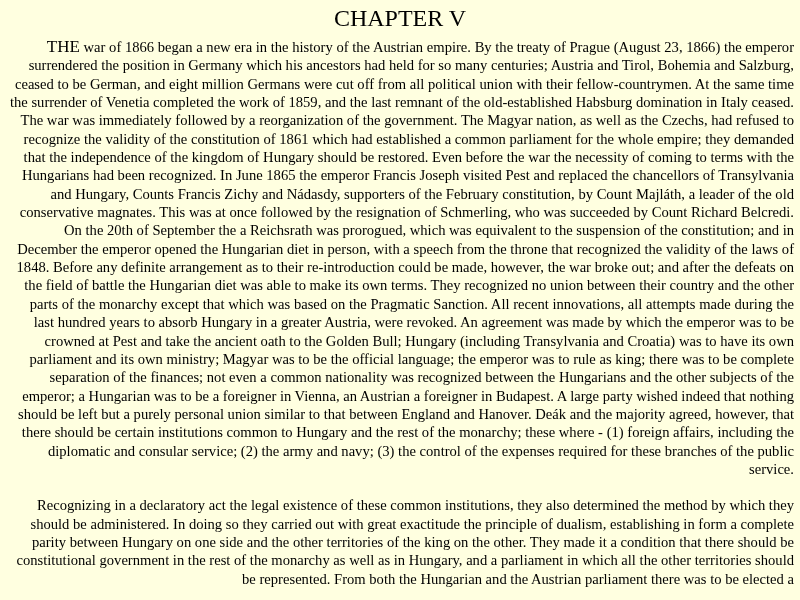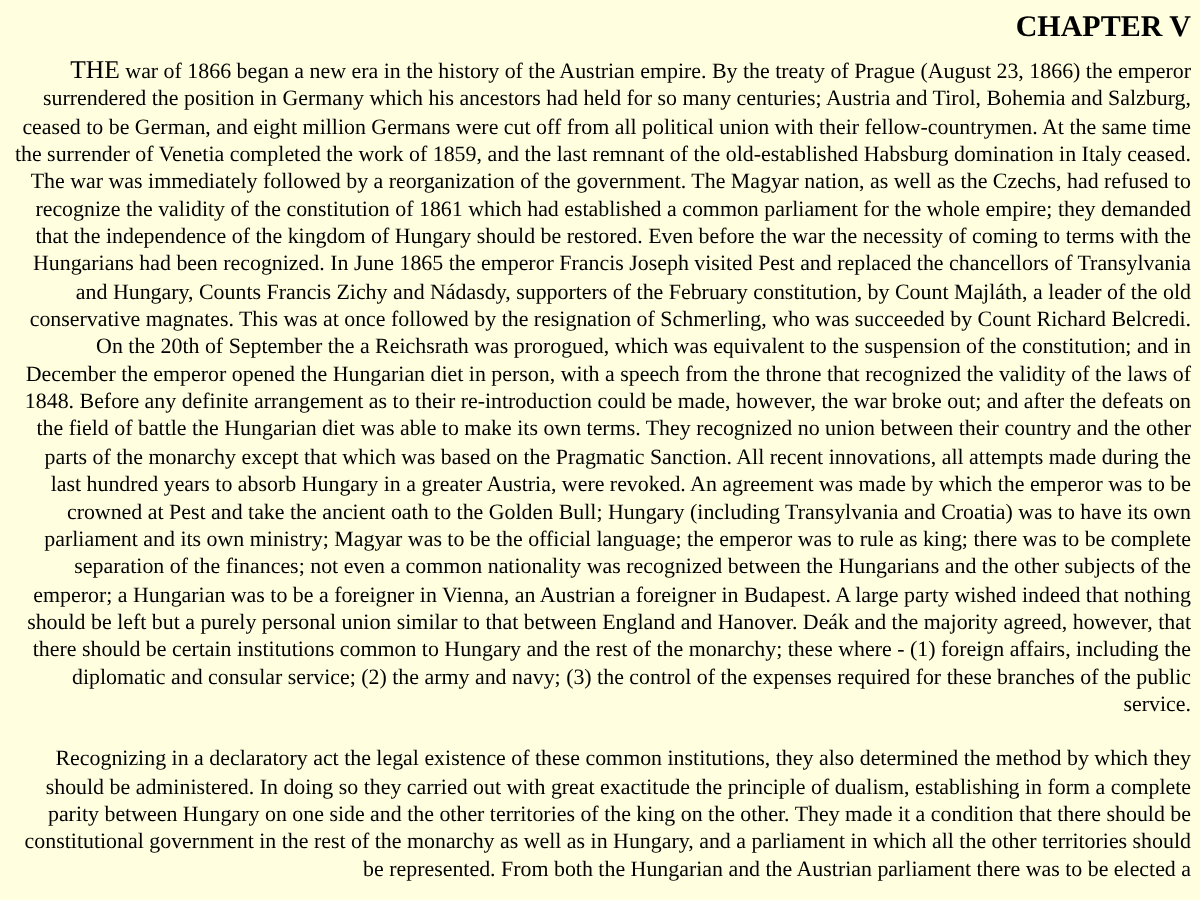--- a/index.html
+++ b/index.html
@@ -11,23 +11,23 @@
       overflow: hidden;
     }
     body {
       font-family: "Liberation Serif", "DejaVu Serif", serif;
       color: #000;
     }
     .page {
       padding: 0 6px;
     }
     h1 {
-      font-size: 20px;
-      font-weight: bold;
-      text-align: right;
+      font-size: 24px;
+      font-weight: normal;
+      text-align: center;
       margin: 7px 0 0 0;
       line-height: 22px;
     }
     h2 {
       font-size: 14.5px;
       font-weight: bold;
       text-align: center;
       margin: 15px 0 0 0;
       line-height: 18px;
     }

